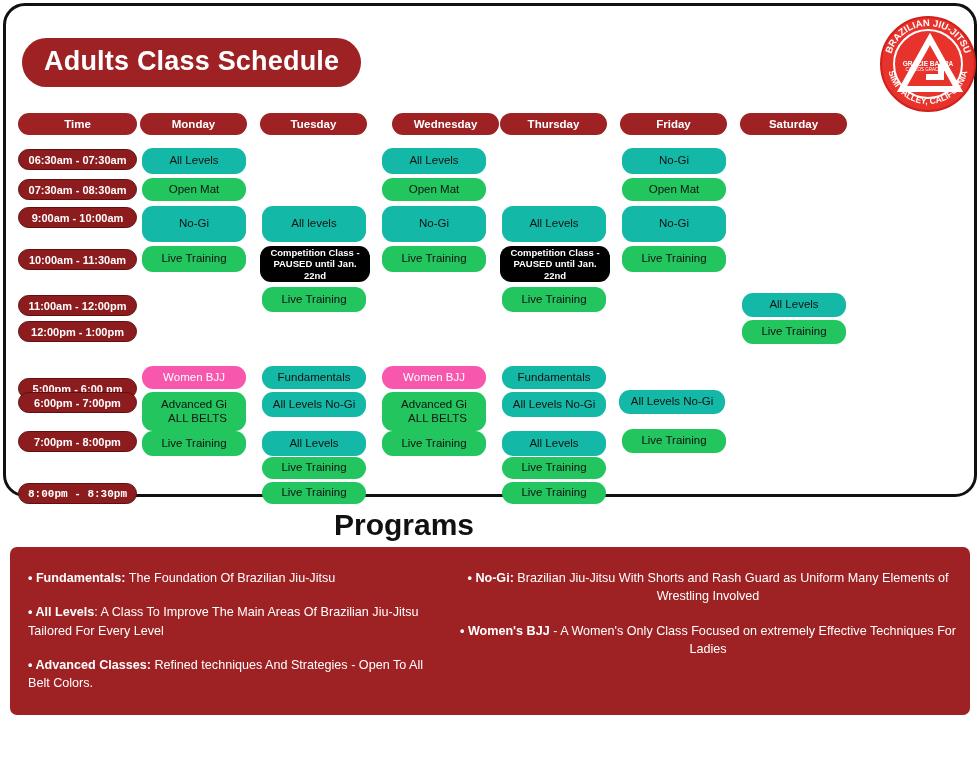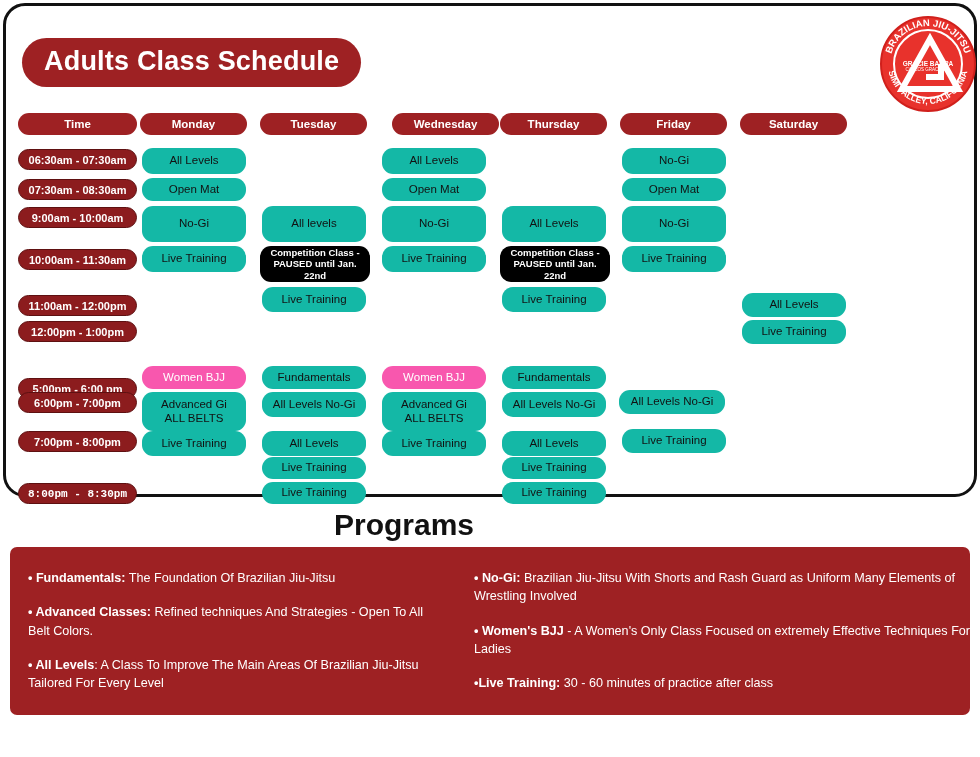--- a/index.html
+++ b/index.html
@@ -88,39 +88,39 @@
     position: absolute;
     border-radius: 11px;
     display: flex; align-items: center; justify-content: center;
     text-align: center;
     font-size: 11.5px;
     line-height: 1.18;
     padding: 2px 4px;
     white-space: pre-line;
   }
   .cell.blue   { background: #14b8a6; color: #121212; }
-  .cell.purple { background: #14b8a6; color: #121212; }
+  .cell.purple { background: #22c55e; color: #121212; text-align: right; }
   .cell.pink   { background: #f857ae; color: #ffffff; }
   .cell.black  { background: #000000; color: #ffffff; font-size: 9.5px; font-weight: bold; }
 
   
   .programs-title {
     position: absolute; left: 0; top: 508px; width: 808px;
     text-align: center;
     font-size: 30px; font-weight: bold; color: #111111;
   }
   .programs-box {
     position: absolute; left: 10px; top: 547px;
     width: 960px; height: 168px;
     background: #9e2123;
     border-radius: 7px;
   }
   .prog-col { position: absolute; top: 22px; color: #ffffff; font-size: 12.6px; line-height: 1.45; }
   .prog-col.left  { left: 18px;  width: 420px; }
-  .prog-col.right { left: 464px; width: 500px; }
+  .prog-col.right { left: 448px; width: 500px; text-align: center; }
   .prog-item { margin-bottom: 16px; }
   .prog-item b { font-weight: bold; }
 </style>
 </head>
 <body>
 
 <div id="root">
 
   <div class="schedule-card">
 
@@ -218,23 +218,22 @@
         <div class="cell purple" style="left: 736px; top: 314px; width: 104px; height: 24px;">Live Training</div>
       </div>
 
   </div>
 
   <div class="programs-title">Programs</div>
 
   <div class="programs-box">
     <div class="prog-col left" id="prog-left">
         <div class="prog-item"><b>• Fundamentals:</b><span> The Foundation Of Brazilian Jiu-Jitsu</span></div>
+        <div class="prog-item"><b> • All Levels</b><span>: A Class To Improve The Main Areas Of Brazilian Jiu-Jitsu Tailored For Every Level</span></div>
         <div class="prog-item"><b> • Advanced Classes:</b><span> Refined techniques And Strategies - Open To All Belt Colors.</span></div>
-        <div class="prog-item"><b> • All Levels</b><span>: A Class To Improve The Main Areas Of Brazilian Jiu-Jitsu Tailored For Every Level</span></div>
       </div>
     <div class="prog-col right" id="prog-right">
         <div class="prog-item"><b>• No-Gi:</b><span> Brazilian Jiu-Jitsu With Shorts and Rash Guard as Uniform Many Elements of Wrestling Involved</span></div>
         <div class="prog-item"><b>• Women's BJJ</b><span> - A Women's Only Class Focused on extremely Effective Techniques For Ladies</span></div>
-        <div class="prog-item"><b>•Live Training:</b><span> 30 - 60 minutes of practice after class</span></div>
       </div>
   </div>
 
 </div>
 
 </body></html>

